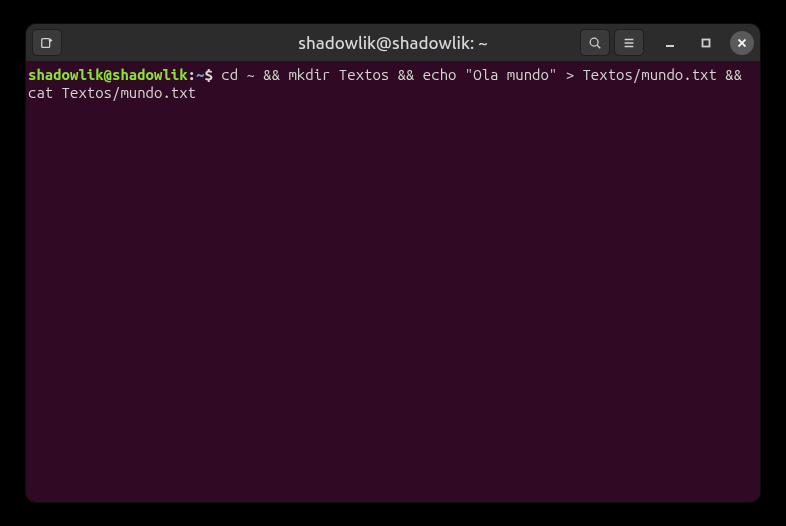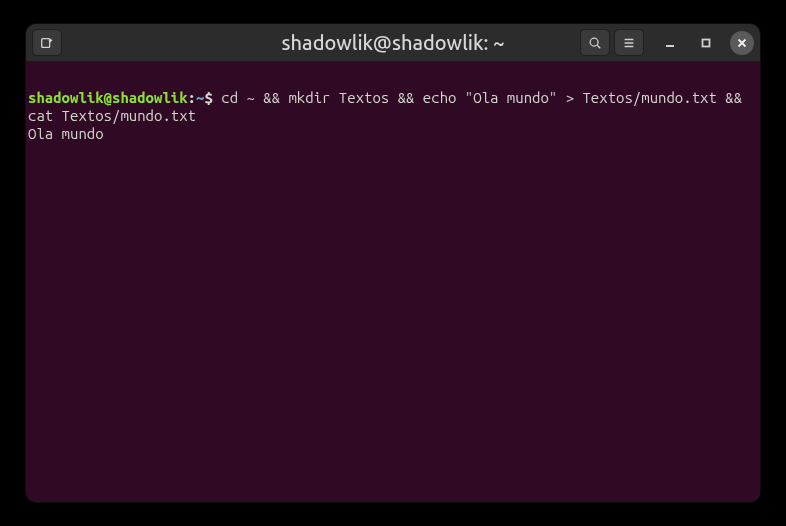--- a/index.html
+++ b/index.html
@@ -43,21 +43,21 @@
       display: flex;
       gap: 4px;
       margin-left: auto;
     }
     .title-text {
       position: absolute;
       left: 50%;
       transform: translateX(-50%);
       color: #d8d8d8;
       font-family: 'Ubuntu', sans-serif;
-      font-size: 20px;
+      font-size: 17px;
       font-weight: 500;
     }
     .tb-btn {
       width: 30px;
       height: 27px;
       background: #3a3a3a;
       border: 1px solid #1f1f1f;
       border-radius: 5px;
       display: flex;
       align-items: center;
@@ -101,21 +101,20 @@
     }
     .terminal-body {
       flex: 1;
       background: #300a24;
       padding: 4px 2px;
       font-size: 15px;
       line-height: 18px;
       color: #d3d7cf;
       overflow: hidden;
       font-family: 'Ubuntu Mono', 'DejaVu Sans Mono', monospace;
-      margin-top: 23px;
     }
     .term-line {
       white-space: pre-wrap;
       word-break: break-all;
     }
     .user-host {
       color: #8ae234;
       font-weight: bold;
     }
     .colon {
@@ -190,15 +189,14 @@
             <line x1="1.5" y1="1.5" x2="8.5" y2="8.5"></line>
             <line x1="8.5" y1="1.5" x2="1.5" y2="8.5"></line>
           </svg>
         </div>
       </div>
     </div>
   </div>
 
   <div class="terminal-body">
     <div class="term-line"><span class="user-host">shadowlik@shadowlik</span><span class="colon">:</span><span class="path">~</span><span class="dollar">$</span><span class="cmd"> cd ~ &amp;&amp; mkdir Textos &amp;&amp; echo "Ola mundo" &gt; Textos/mundo.txt &amp;&amp; cat Textos/mundo.txt</span></div>
-    <div class="term-line output">Ola mundo</div>
   </div>
 </div>
 
 </body></html>

